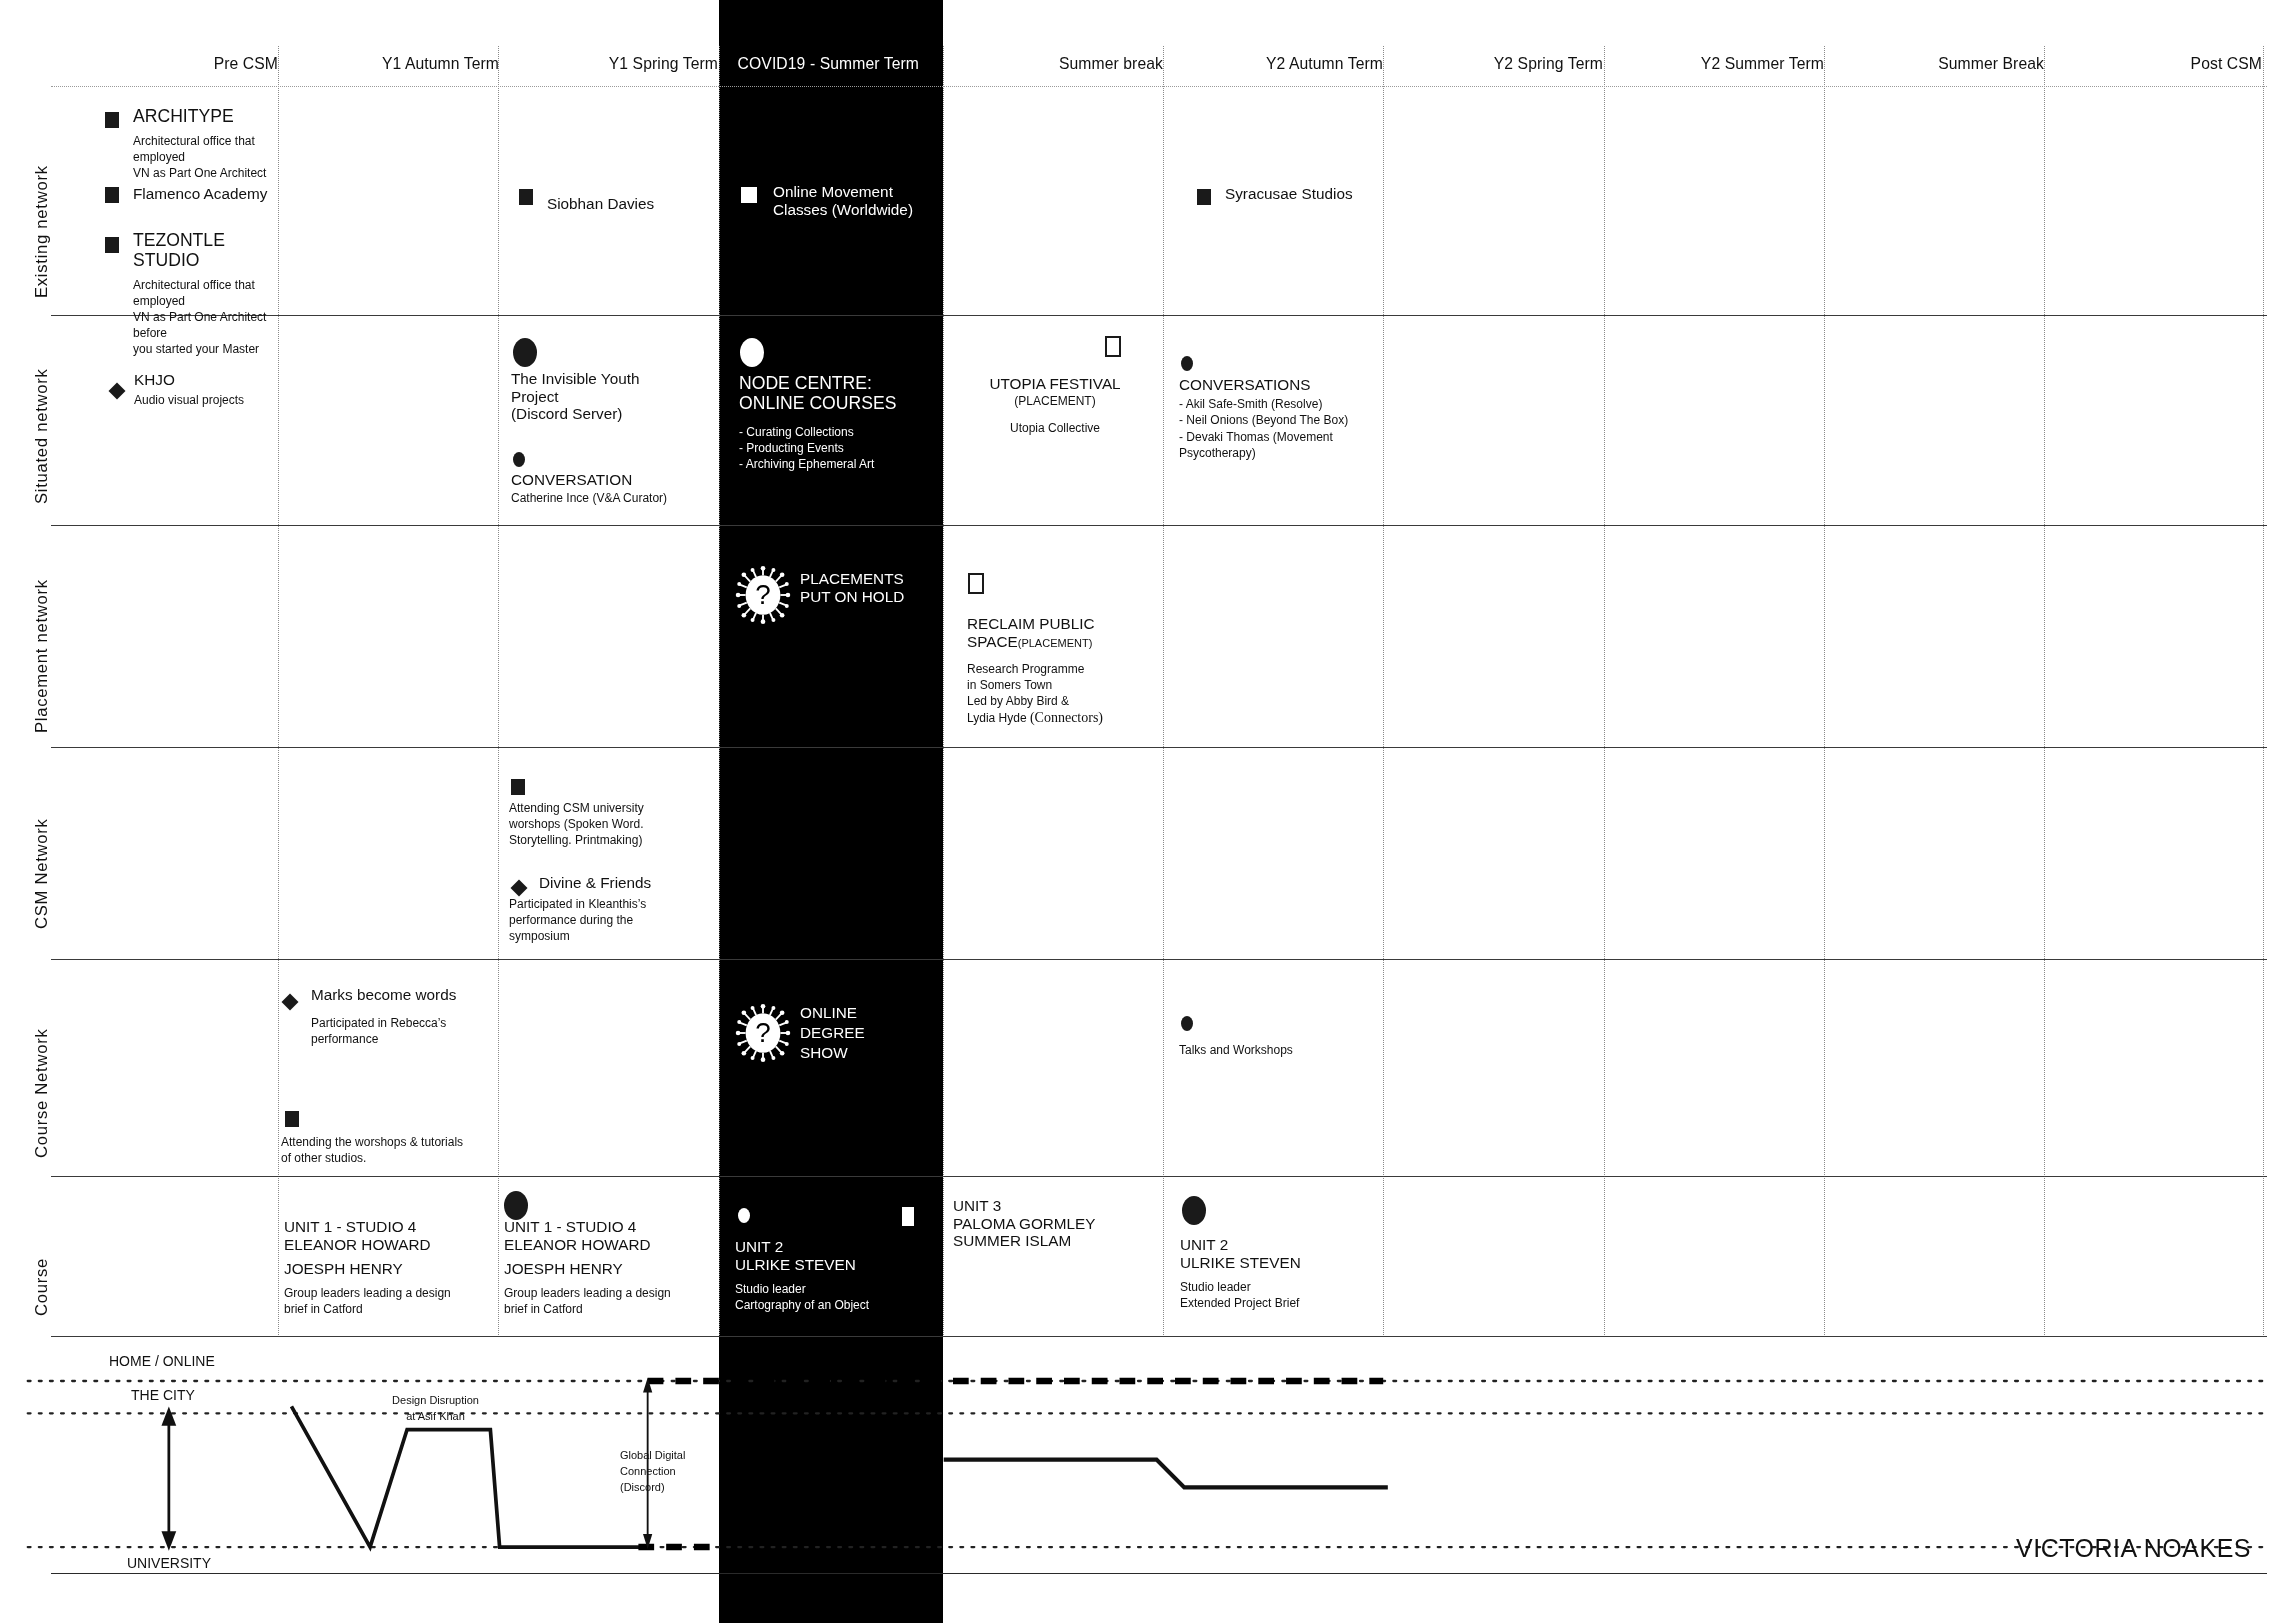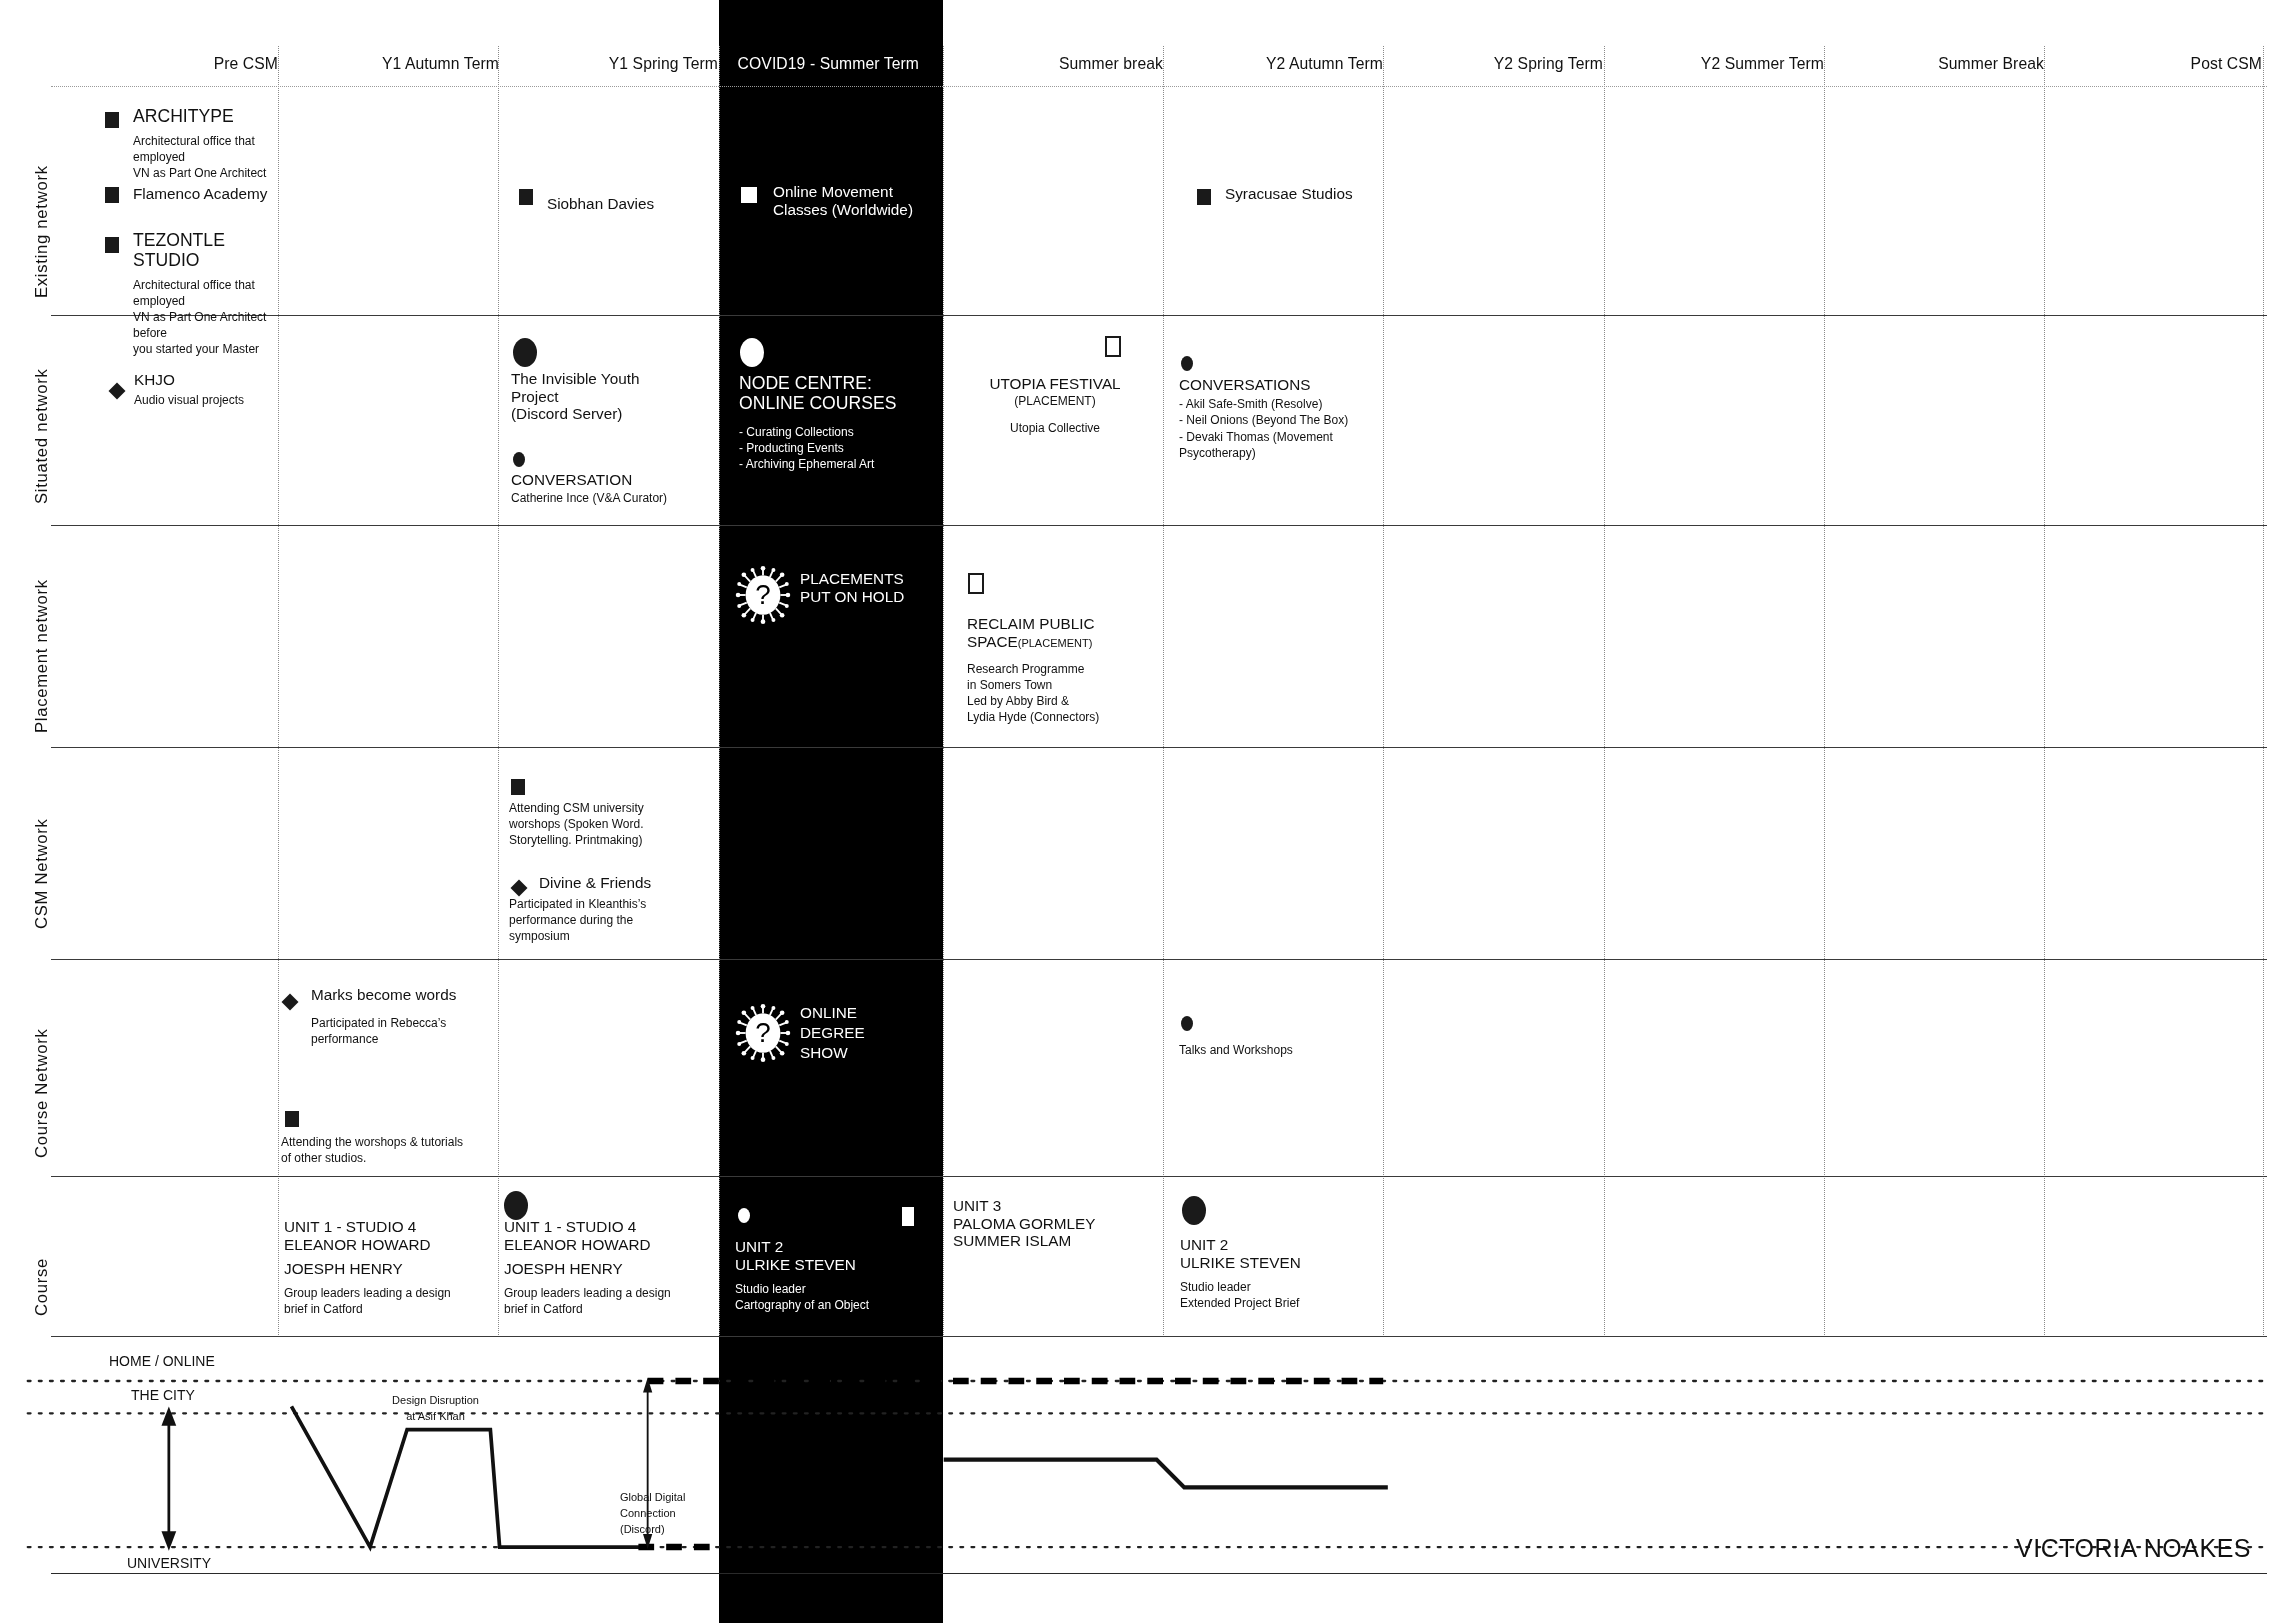--- a/index.html
+++ b/index.html
@@ -77,36 +77,36 @@
   .dot-sm { width: 12px; height: 15px; border-radius: 50%; background: #1a1a1a; }
   .dot-sm-w { width: 12px; height: 15px; border-radius: 50%; background: #ffffff; }
   .dia {
     width: 12px; height: 12px; background: #1a1a1a;
     transform: rotate(45deg);
   }
 
   .title-lg { font-size: 17.6px; line-height: 1.12; white-space: pre-line; }
   .title-md { font-size: 15.3px; line-height: 1.15; white-space: pre-line; }
   .body-tx  { font-size: 12px; line-height: 1.34; white-space: pre-line; }
-  .body-xs  { font-size: 12px; line-height: 1.34; white-space: pre-line; }
+  .body-xs  { font-size: 14px; line-height: 1.34; white-space: pre-line; font-family: Liberation Serif, serif; }
   .inline-sm{ font-size: 11px; }
 
   
   .virus { position: absolute; z-index: 4; }
 
   
   .chart-layer { position: absolute; inset: 0; z-index: 5; pointer-events: none; }
   .axis-label {
     position: absolute; font-size: 14px; white-space: nowrap; z-index: 6; color:#111;
   }
   .annot {
     position: absolute; font-size: 11px; line-height: 1.45; white-space: pre-line;
     text-align: center; z-index: 6; color: #111;
   }
-  .annot.left { text-align: left; margin-top: 42px; }
+  .annot.left { text-align: left; }
 
   .signature {
     position: absolute;
     right: 44px; top: 1534px;
     font-size: 25px; letter-spacing: 0.5px;
     z-index: 6; color: #111;
     white-space: nowrap;
   }
   .baseline {
     position: absolute; left: 51px; right: 28px; top: 1573px;

